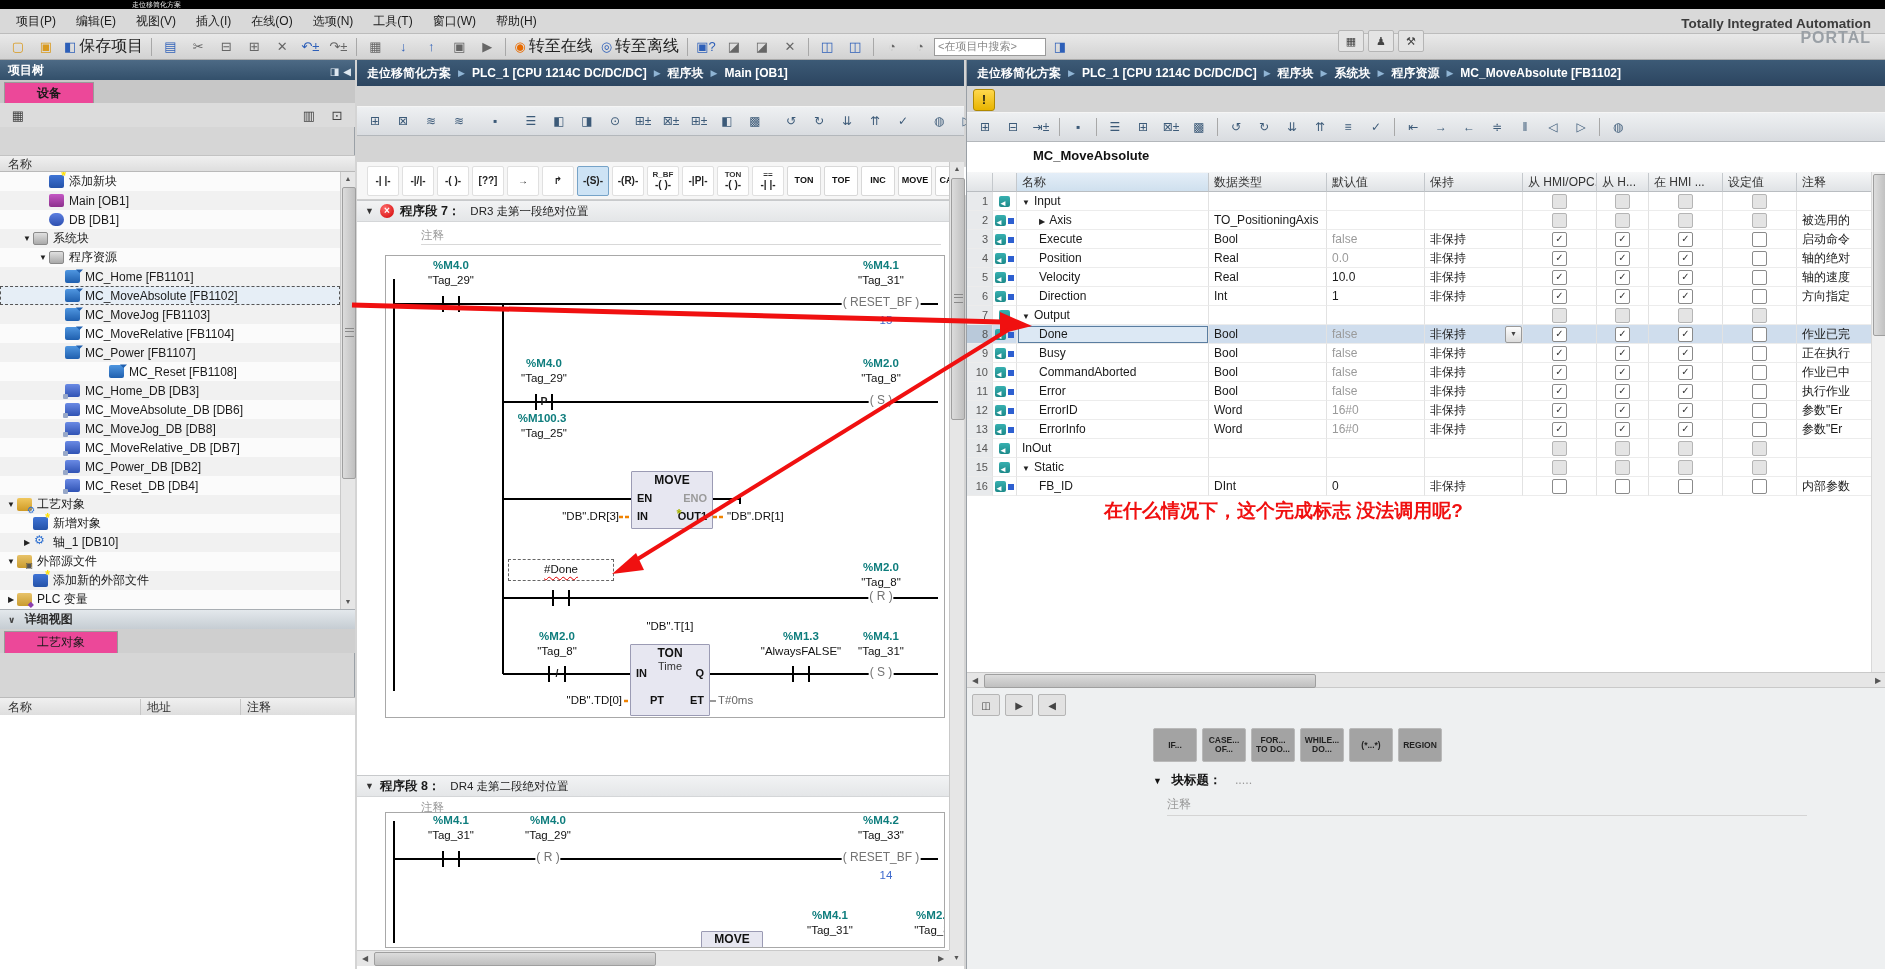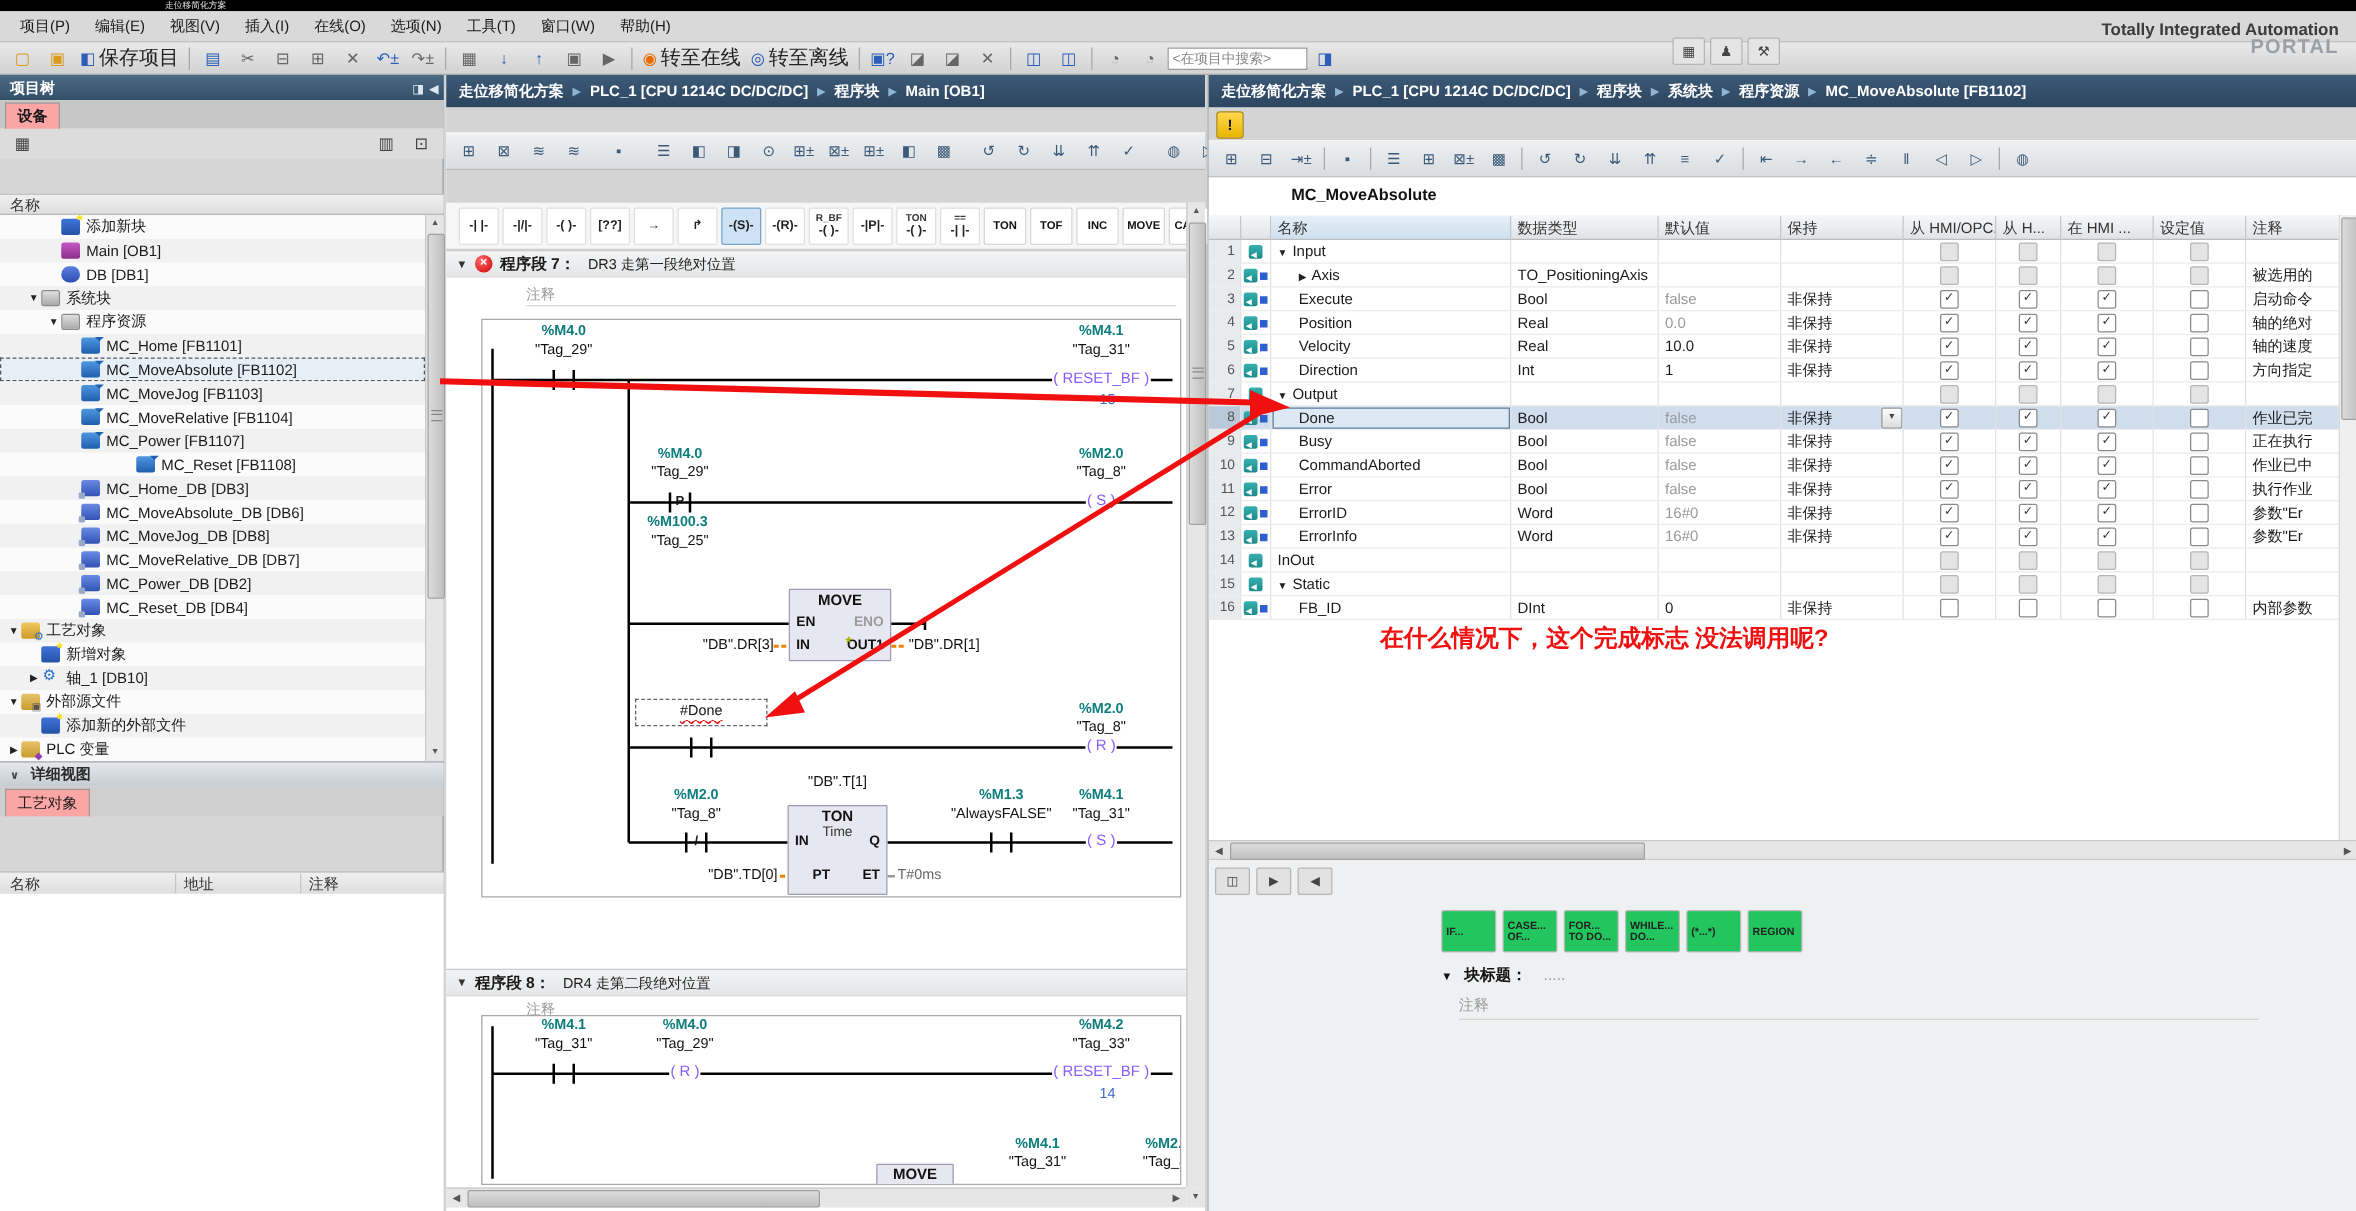--- a/index.html
+++ b/index.html
@@ -26,21 +26,21 @@
   .crumb-bar{background:linear-gradient(#3c5a76,#2c4560);color:#fff;font-weight:bold;display:flex;align-items:center;padding:0 10px;box-sizing:border-box;white-space:nowrap;overflow:hidden;}
   .crumb-seg{cursor:default;}
   .crumb-sep{color:#8fb4d4;margin:0 7px;font-size:9px;}
   .toolrow{background:linear-gradient(#eef0f2,#d9dce0);border-top:1px solid #f5f5f5;border-bottom:1px solid #b3b7bb;display:flex;align-items:center;padding-left:4px;box-sizing:border-box;}
   .toolrow .tbtn{font-size:12px;color:#3c5a78;}
   
   #left-panel{left:0;top:60px;width:355px;height:909px;background:#d6d6d6;border-right:1px solid #9aa0a6;box-sizing:border-box;}
   #lp-title{left:0;top:0;width:355px;height:20px;line-height:20px;padding-left:8px;box-sizing:border-box;}
   #lp-title .winbtns{position:absolute;right:4px;top:2px;display:flex;gap:4px;font-size:10px;color:#dfe8f0;}
   #lp-tabrow{left:0;top:20px;width:355px;height:23px;background:#c7c7c7;border-bottom:1px solid #fff;}
-  .tab-active{position:absolute;left:4px;top:2px;height:21px;background:#fca5a5;border:1px solid #9a9a9a;border-bottom:none;padding:0 9px;line-height:20px;font-weight:bold;}
+  .tab-active{position:absolute;left:4px;top:2px;height:21px;background:#ec4899;border:1px solid #9a9a9a;border-bottom:none;padding:0 32px;line-height:20px;font-weight:bold;}
   #lp-icons{left:0;top:43px;width:355px;height:24px;background:#dcdcdc;display:flex;align-items:center;padding:0 4px;box-sizing:border-box;}
   #lp-icons .spring{flex:1;}
   #lp-namehdr{left:0;top:95px;width:355px;height:17px;background:linear-gradient(#f0f0f0,#dedede);border-top:1px solid #c3c3c3;border-bottom:1px solid #b9b9b9;line-height:16px;padding-left:8px;box-sizing:border-box;color:#333;}
   #tree{left:0;top:112px;width:340px;height:437px;background:#fbfbfb;overflow:hidden;}
   .titem{height:19px;display:flex;align-items:center;box-sizing:border-box;border:1px solid transparent;}
   .titem:nth-child(even){background:#f1f1f1;}
   .titem.sel{background:#e6eef6;border:1px dashed #555;}
   .texp{width:12px;font-size:8px;color:#222;text-align:center;flex:none;}
   .tic{width:15px;height:13px;flex:none;margin-right:5px;border-radius:2px;position:relative;}
   .ti-add{background:linear-gradient(#3f74d6,#2452a8);}
@@ -92,21 +92,21 @@
   .net-comment{position:absolute;color:#9a9a9a;font-size:11.5px;}
   .net-comment .cline{display:inline-block;border-bottom:1px solid #d8d8d8;min-width:520px;padding-bottom:1px;}
   .canvas{background:#fff;border:1px solid #a8a8a8;box-sizing:border-box;overflow:hidden;}
   #canvas1{left:28px;top:195px;width:560px;height:463px;}
   #canvas2{left:28px;top:752px;width:560px;height:136px;}
   .canvas svg{position:absolute;left:0;top:0;}
   .lt{position:absolute;white-space:nowrap;transform:translateX(-50%);font-size:11.5px;line-height:13px;}
   .lt.al{transform:none;} .lt.ar{transform:translateX(-100%);}
   .addr{color:#0e7d7d;font-weight:bold;}
   .tag{color:#111;}
-  .coil{background:#fff;padding:0 1px;font-size:12px;color:#8b5cf6;text-align:right;}
+  .coil{background:#fff;padding:0 1px;font-size:12px;color:#737373;text-align:right;}
   .idx{color:#3f6bce;}
   .pin{color:#111;font-weight:bold;font-size:11px;}
   .pinm{color:#9a9a9a;font-weight:bold;font-size:11px;}
   .blkt{font-weight:bold;font-size:12px;color:#111;}
   .blks{font-size:11px;color:#333;}
   .etv{color:#666;}
   .star{color:#a8b400;font-weight:bold;font-size:13px;}
   .done-t{color:#111;text-decoration:underline wavy #e00000 1px;text-underline-offset:3px;}
   .cbar{position:absolute;width:2.4px;height:16px;background:#000;}
   .cmod{position:absolute;width:16px;text-align:center;font-size:10.5px;font-weight:bold;background:transparent;}
@@ -148,21 +148,21 @@
   .trow.sel .rnum{background:#b9c9da;}
   .trow.sel .rname{outline:1px solid #5a7da0;outline-offset:-2px;background:#dce8f4;}
   .ddbtn{float:right;width:15px;height:15px;margin-top:1px;border:1px solid #9a9a9a;background:linear-gradient(#fdfdfd,#dcdcdc);font-size:7px;line-height:13px;text-align:center;color:#444;border-radius:2px;}
   .tcell{padding-left:5px;}
   #rp-hscroll{left:0;top:612px;width:919px;height:16px;background:#e6e6e6;border-top:1px solid #c9c9c9;border-bottom:1px solid #c9c9c9;box-sizing:border-box;}
   #rp-vscroll{left:904px;top:112px;width:15px;height:500px;background:#efefef;border-left:1px solid #d9d9d9;box-sizing:border-box;}
   #rp-bottom{left:0;top:628px;width:919px;height:281px;background:#eef0f1;}
   #pane-btns{left:4px;top:634px;display:flex;gap:3px;}
   #pane-btns .tbtn{border:1px solid #b5b5b5;background:#e2e2e2;width:22px;height:20px;font-size:10px;}
   #snippets{left:186px;top:668px;display:flex;gap:5px;}
-  .snip{min-width:36px;height:32px;background:#22c55e;border:1px solid #b9b9b9;border-radius:2px;display:flex;flex-direction:column;justify-content:center;font-size:8.5px;font-weight:bold;color:#222;line-height:9px;padding:0 3px;}
+  .snip{min-width:36px;height:32px;background:#a3a3a3;border:1px solid #b9b9b9;border-radius:2px;display:flex;flex-direction:column;align-items:center;justify-content:center;font-size:8.5px;font-weight:bold;color:#222;line-height:9px;padding:0 3px;}
   #blocktitle-row{left:186px;top:712px;font-weight:bold;font-size:12.5px;color:#111;}
   #blocktitle-row .exp{font-size:9px;margin-right:6px;}
   #blocktitle-row .dots{color:#9a9a9a;font-weight:normal;margin-left:10px;}
   #rp-comment{left:200px;top:736px;color:#9a9a9a;}
   #rp-comment .cline{display:inline-block;border-bottom:1px solid #d4d4d4;min-width:640px;padding-bottom:2px;}
   
   #annotation{left:1104px;top:498px;color:#f01010;font-size:19px;font-weight:bold;white-space:nowrap;z-index:60;}
   #arrows{left:0;top:0;z-index:55;pointer-events:none;}
 </style>
 </head>

